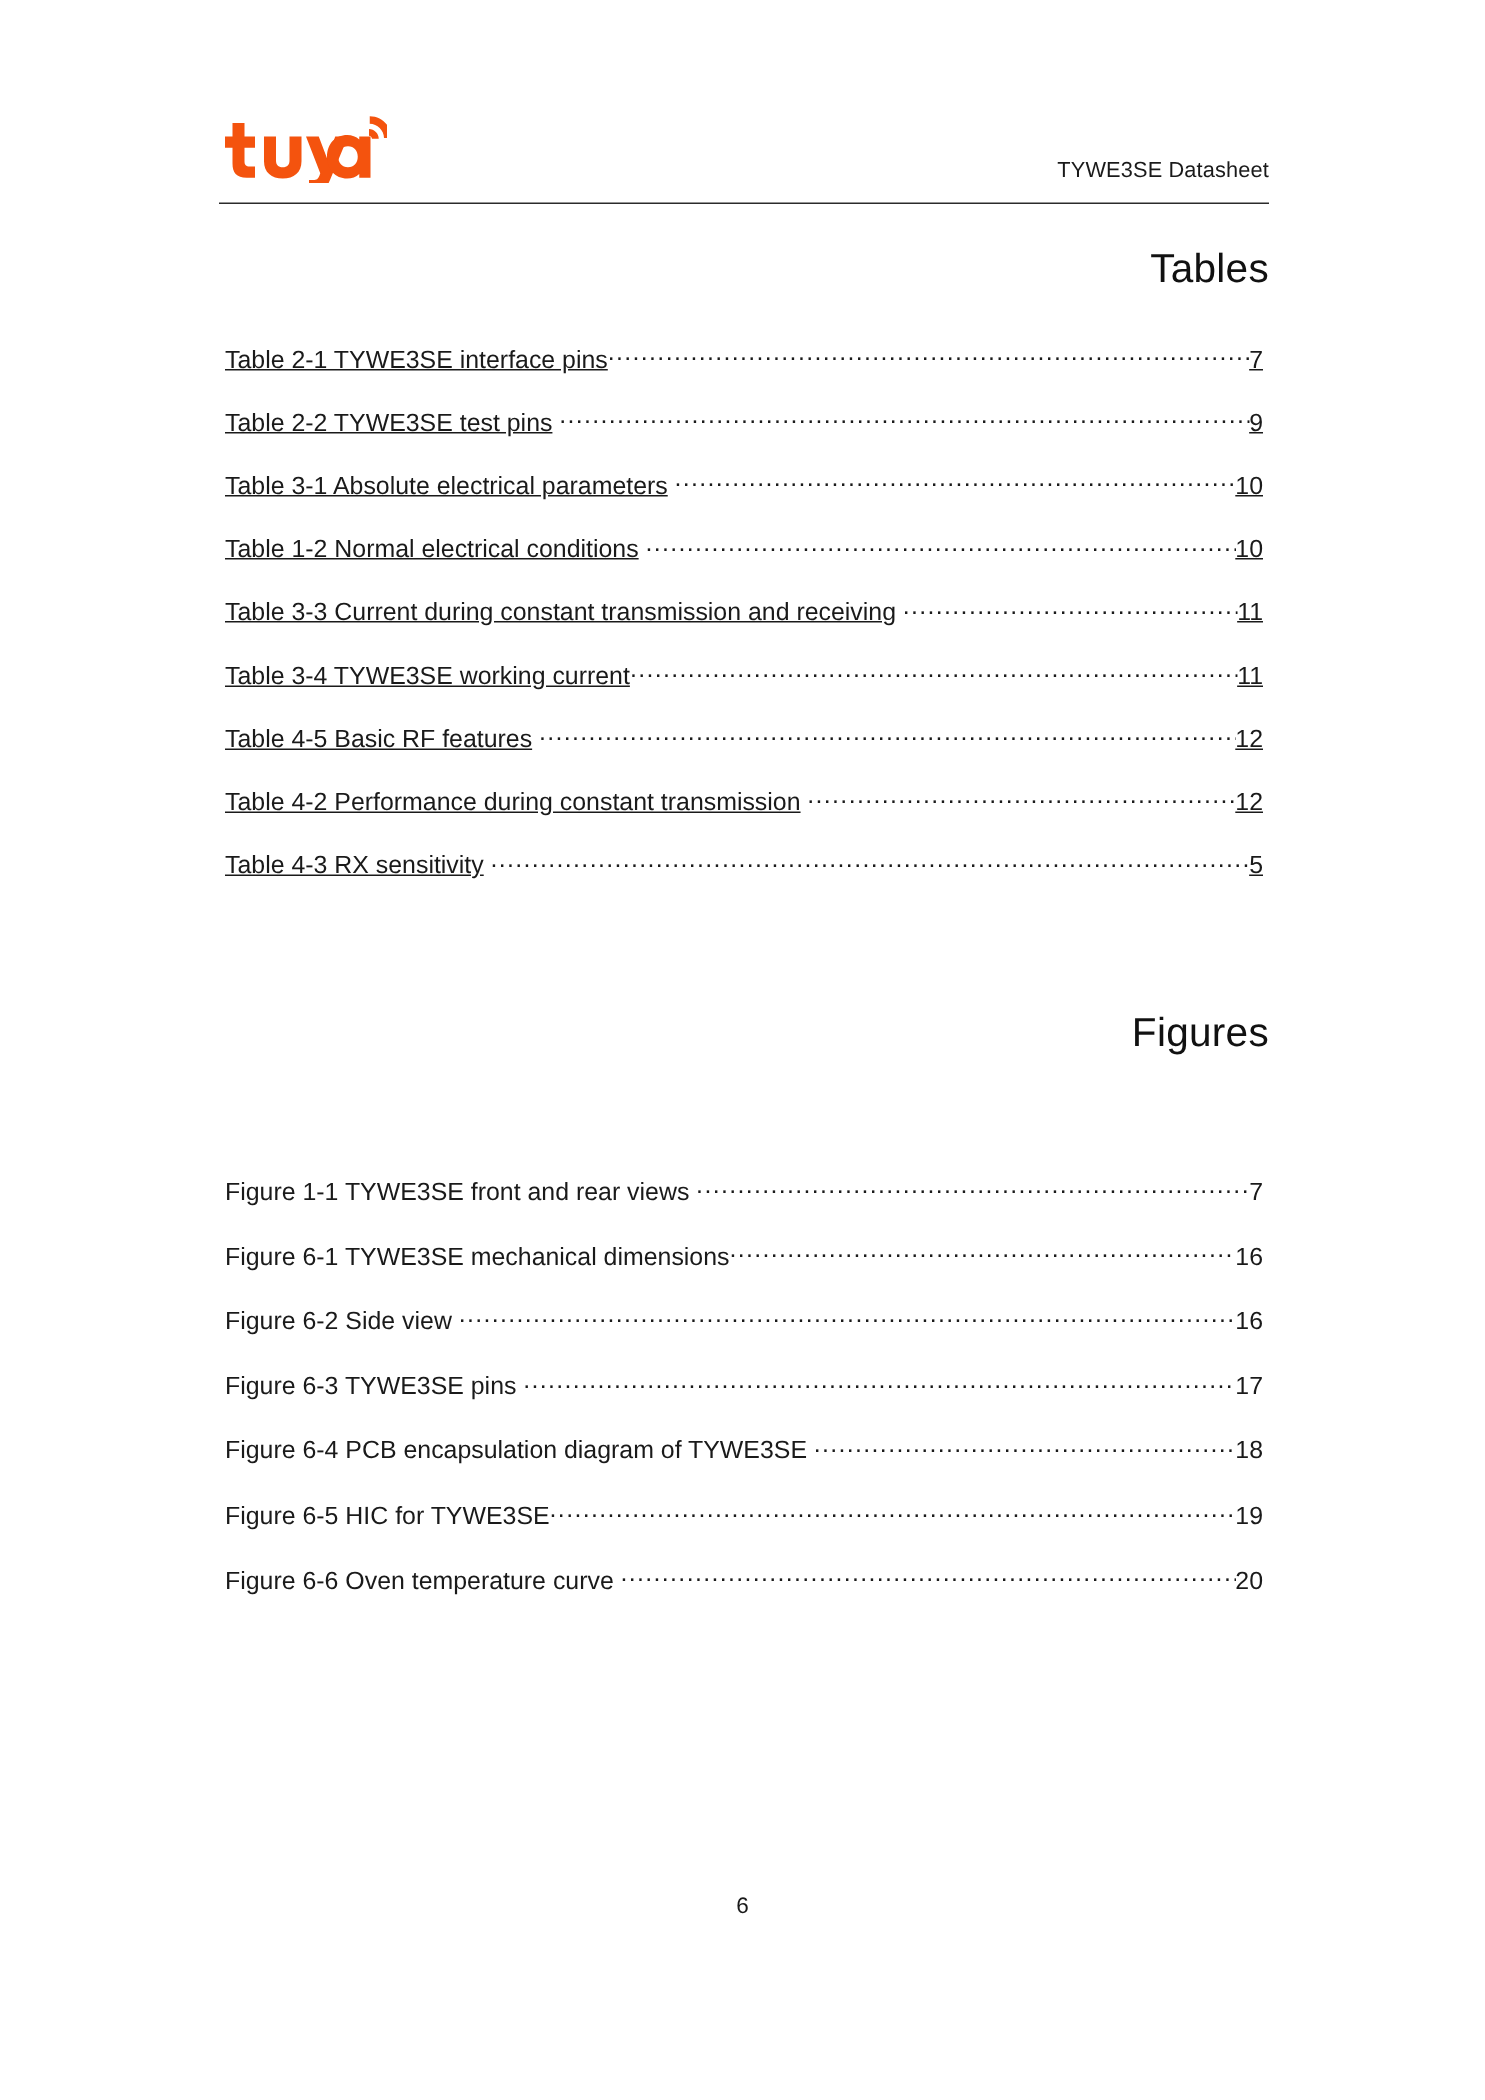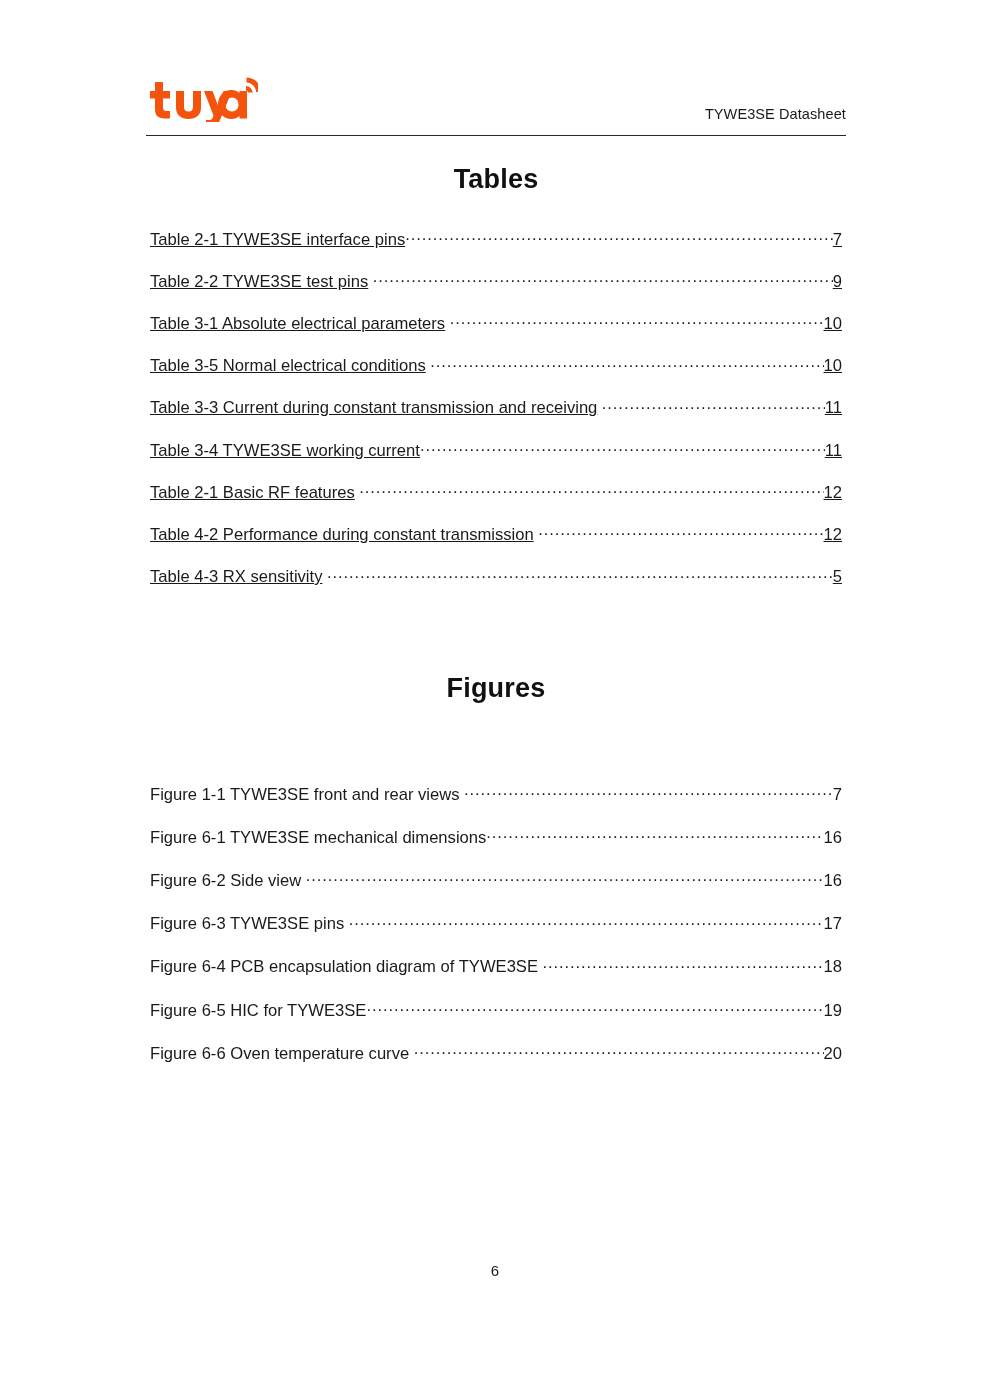--- a/index.html
+++ b/index.html
@@ -54,23 +54,23 @@
     width: 700px;
     height: 0;
     border-top: 1.6px solid #2b2b2b;
   }
 
   
   .section-title {
     position: absolute;
     left: 146px;
     width: 700px;
-    text-align: center;
+    text-align: right;
     font-size: 27px;
-    font-weight: 700;
+    font-weight: 400;
     color: #111111;
     letter-spacing: 0.2px;
   }
   #tables-title { top: 164px; }
   #figures-title { top: 673px; }
 
   
   .toc-list {
     position: absolute;
     left: 150px;
@@ -175,36 +175,36 @@
         <span class="toc-label">Table 2-2 TYWE3SE test pins</span>
         <span class="toc-leader"></span>
         <span class="toc-page">9</span>
       </div>
       <div class="toc-entry gap">
         <span class="toc-label">Table 3-1 Absolute electrical parameters</span>
         <span class="toc-leader"></span>
         <span class="toc-page">10</span>
       </div>
       <div class="toc-entry gap">
-        <span class="toc-label">Table 3-5 Normal electrical conditions</span>
+        <span class="toc-label">Table 1-2 Normal electrical conditions</span>
         <span class="toc-leader"></span>
         <span class="toc-page">10</span>
       </div>
       <div class="toc-entry gap">
         <span class="toc-label">Table 3-3 Current during constant transmission and receiving</span>
         <span class="toc-leader"></span>
         <span class="toc-page">11</span>
       </div>
       <div class="toc-entry">
         <span class="toc-label">Table 3-4 TYWE3SE working current</span>
         <span class="toc-leader"></span>
         <span class="toc-page">11</span>
       </div>
       <div class="toc-entry gap">
-        <span class="toc-label">Table 2-1 Basic RF features</span>
+        <span class="toc-label">Table 4-5 Basic RF features</span>
         <span class="toc-leader"></span>
         <span class="toc-page">12</span>
       </div>
       <div class="toc-entry gap">
         <span class="toc-label">Table 4-2 Performance during constant transmission</span>
         <span class="toc-leader"></span>
         <span class="toc-page">12</span>
       </div>
       <div class="toc-entry gap">
         <span class="toc-label">Table 4-3 RX sensitivity</span>

